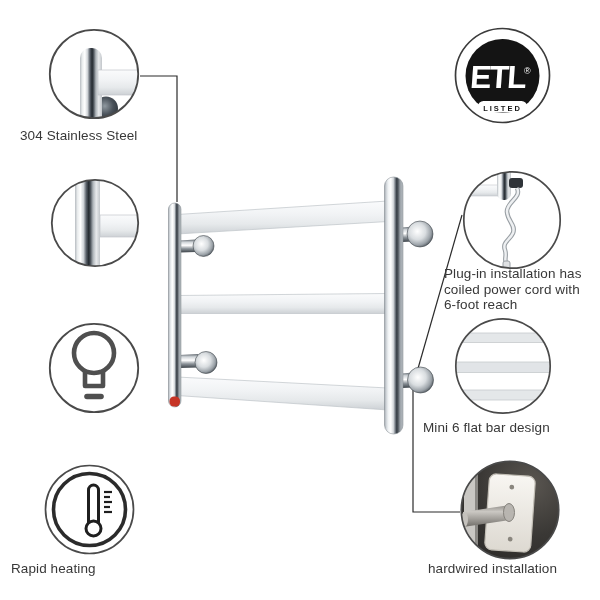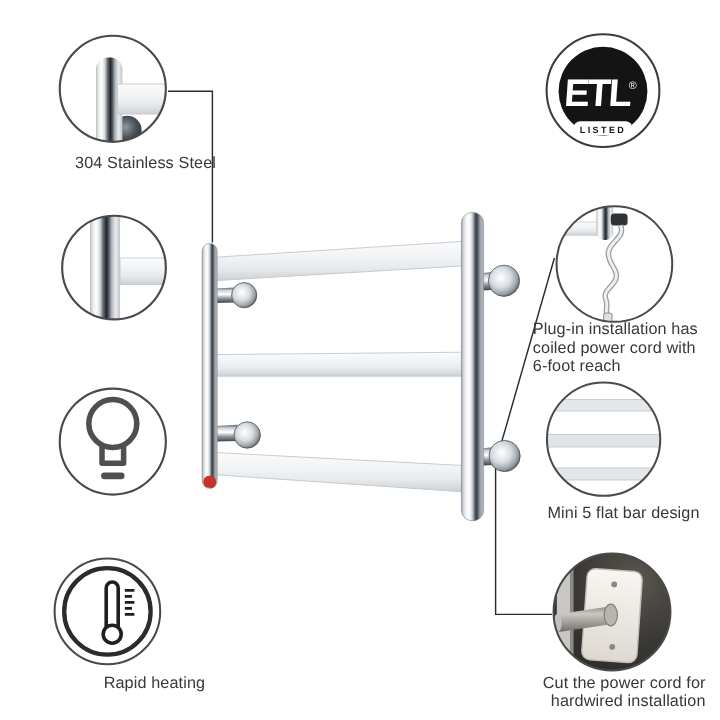--- a/index.html
+++ b/index.html
@@ -3,21 +3,21 @@
 <meta charset="utf-8">
 <style>
   html,body{margin:0;padding:0;background:#ffffff;}
   .canvas{
     position:relative;width:600px;height:600px;background:#ffffff;
     font-family:"Liberation Sans", sans-serif;overflow:hidden;
   }
   .abs{position:absolute;}
   .label{
     position:absolute;color:#383838;font-size:13.5px;line-height:15px;
-    text-align:right;letter-spacing:0.1px;
+    text-align:left;letter-spacing:0.1px;
   }
   .label.left-align{text-align:left;line-height:15.5px;}
   svg{display:block;}
 </style>
 </head>
 <body>
 
 <div class="canvas">
 
   <svg width="0" height="0" class="abs" aria-hidden="true">
@@ -197,21 +197,21 @@
     <clipPath id="clipD">
         <circle cx="49" cy="49" r="47.2"></circle>
       </clipPath>
     <g clip-path="url(#clipD)">
       <rect x="-2" y="16" width="102" height="9.5" fill="#e4e7e9" stroke="#c6cacd" stroke-width="0.8"></rect>
       <rect x="-2" y="45" width="102" height="10.5" fill="#e1e4e7" stroke="#c6cacd" stroke-width="0.8"></rect>
       <rect x="-2" y="73" width="102" height="10" fill="#e4e7e9" stroke="#c6cacd" stroke-width="0.8"></rect>
     </g>
     <circle cx="49" cy="49" r="47.2" fill="none" stroke="#4a4a4a" stroke-width="1.7"></circle>
   </svg>
-  <div class="label" style="left:423px;top:420px;width:160px">Mini 5 flat bar design</div>
+  <div class="label" style="left:423px;top:420px;width:160px">Mini 6 flat bar design</div>
 
   <svg class="abs" style="left:460px;top:460px" width="100" height="100" viewBox="0 0 100 100">
     <clipPath id="clipE">
         <circle cx="50" cy="50" r="48.7"></circle>
       </clipPath>
     <g clip-path="url(#clipE)">
       <rect x="-2" y="-2" width="104" height="104" fill="url(#gDarkBg)"></rect>
       <rect x="4" y="-2" width="13" height="104" fill="#c9c7c3"></rect>
       <rect x="15" y="-2" width="3" height="104" fill="#8b8985"></rect>
       <g transform="rotate(4 50 53)">
@@ -219,17 +219,16 @@
         <circle cx="50" cy="27" r="2.4" fill="#8a867e"></circle>
         <circle cx="52" cy="79" r="2.4" fill="#8a867e"></circle>
       </g>
       <polygon points="50,45 3,52 3,67 50,60" fill="url(#gMetal)"></polygon>
       <ellipse cx="4.5" cy="59.5" rx="3.5" ry="7.5" fill="#c4c1bc"></ellipse>
       <ellipse cx="49" cy="52.5" rx="5.5" ry="9" fill="#b8b5b0" stroke="#85827c" stroke-width="1"></ellipse>
     </g>
     <circle cx="50" cy="50" r="48.7" fill="none" stroke="#4a4a4a" stroke-width="1.7"></circle>
   </svg>
   <div class="label" style="left:428px;top:561px;width:160px">
-    <div>Cut the power cord for</div>
     <div>hardwired installation</div>
   </div>
 
 </div>
 
 </body></html>

